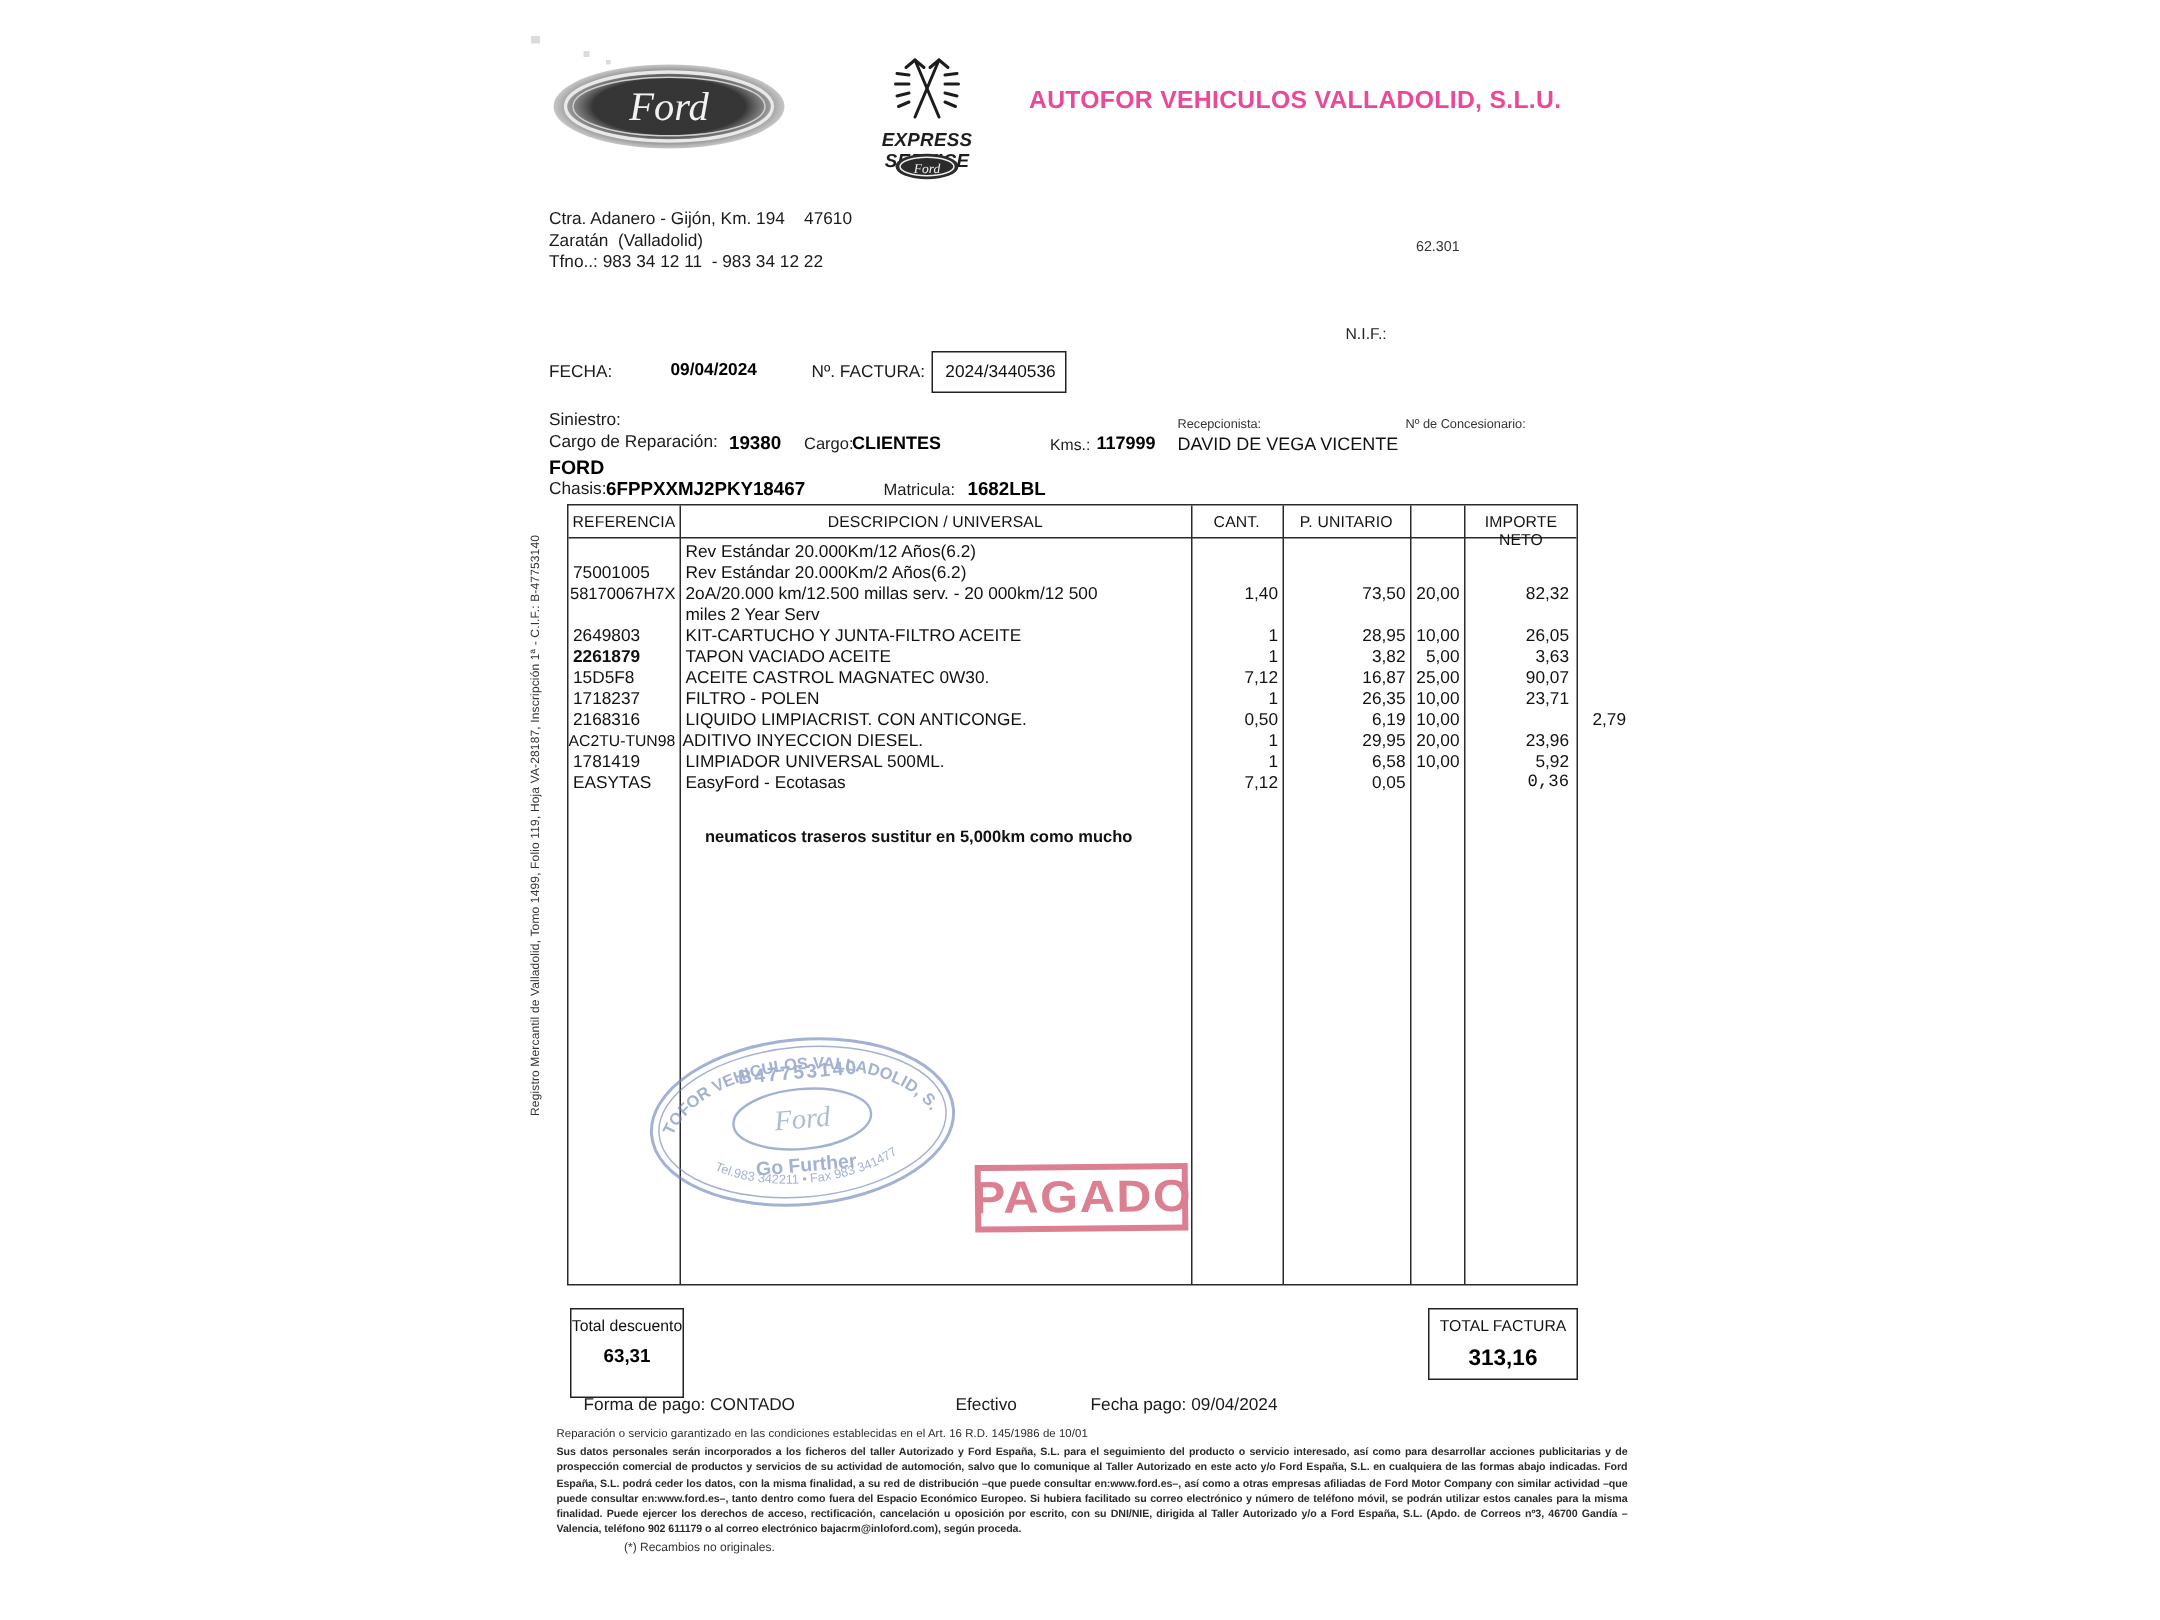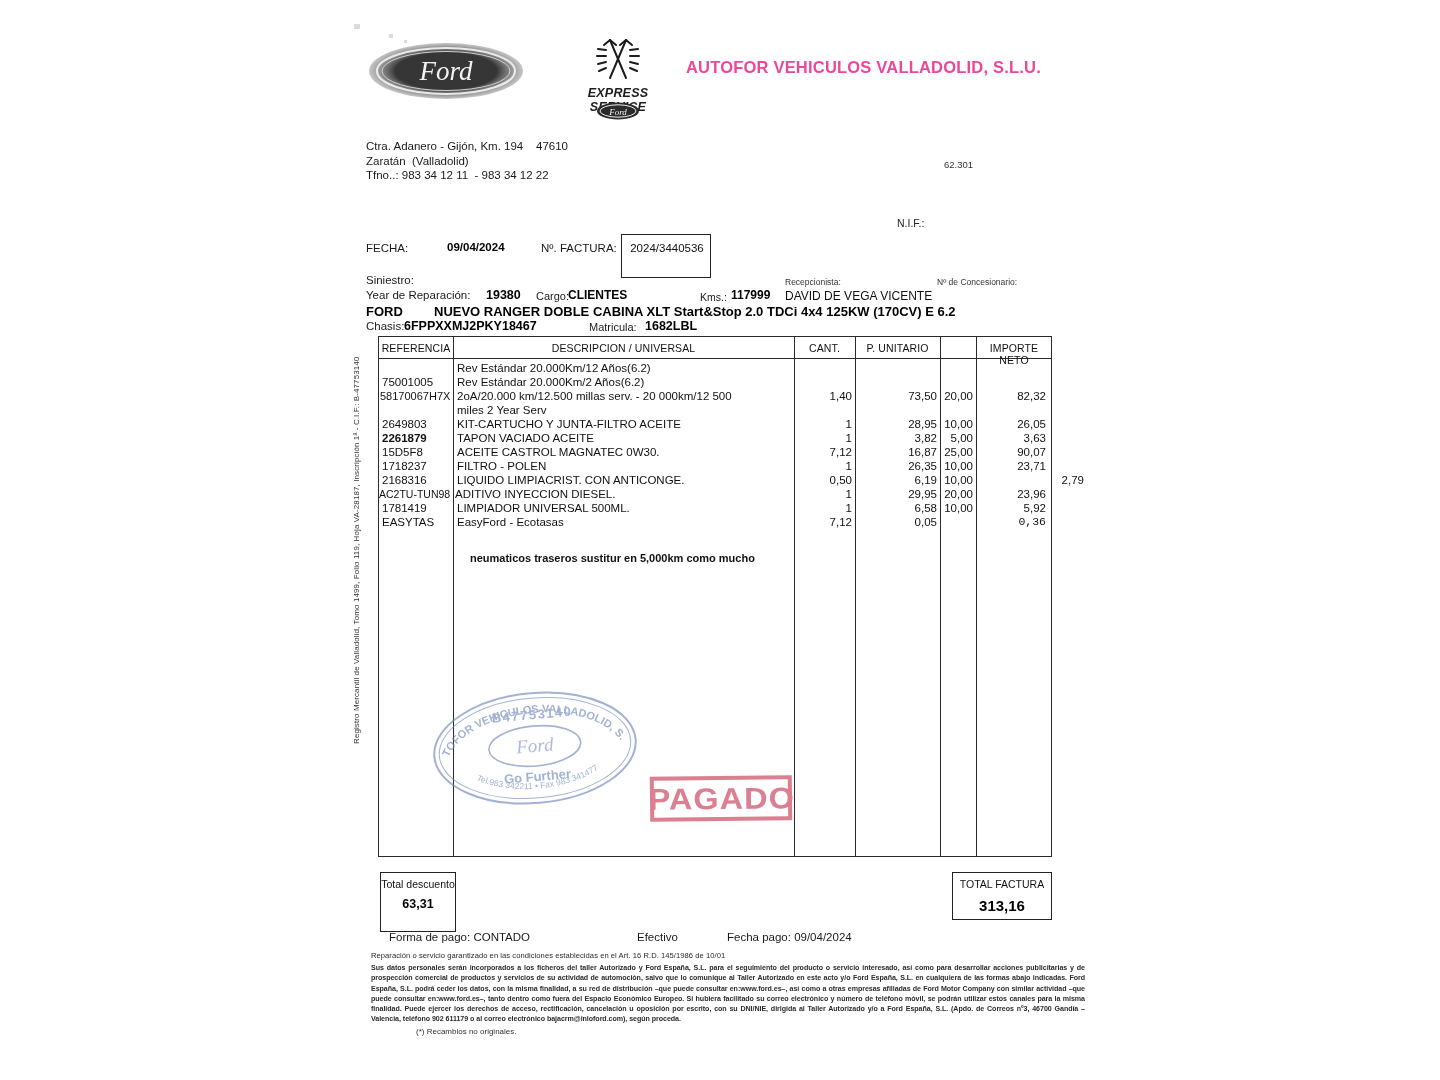--- a/index.html
+++ b/index.html
@@ -83,21 +83,21 @@
   .fecha-value {
     position: absolute; left: 447px; top: 241px;
     font-size: 11.5px; font-weight: bold; color: #000;
   }
   .factura-label {
     position: absolute; left: 541px; top: 242px;
     font-size: 11.5px; color: #1a1a1a;
   }
   .factura-box {
     position: absolute; left: 621px; top: 234px;
-    width: 90px; height: 44px;
+    width: 90px; height: 28px;
     border: 1.3px solid #222;
     box-sizing: border-box;
     padding-left: 28px;
   }
   .factura-value {
     position: absolute; left: 0; top: 7px; width: 90px;
     text-align: center;
     font-size: 11.5px; color: #111;
   }
 
@@ -376,31 +376,30 @@
   <div class="nif-label">N.I.F.:</div>
 
   <div class="fecha-label">FECHA:</div>
   <div class="fecha-value">09/04/2024</div>
   <div class="factura-label">Nº. FACTURA:</div>
   <div class="factura-box">
     <div class="factura-value">2024/3440536</div>
   </div>
 
   <div class="siniestro-label">Siniestro:</div>
-  <div class="orden-label">Year de Reparación:</div>
+  <div class="orden-label">Cargo de Reparación:</div>
   <div class="orden-value">19380</div>
   <div class="cargo-label">Cargo:</div>
   <div class="cargo-value">CLIENTES</div>
   <div class="kms-label">Kms.:</div>
   <div class="kms-value">117999</div>
   <div class="recep-label">Recepcionista:</div>
   <div class="recep-value">DAVID DE VEGA VICENTE</div>
   <div class="concesionario-label">Nº de Concesionario:</div>
   <div class="brand-label">FORD</div>
-  <div class="model-label">NUEVO RANGER DOBLE CABINA XLT Start&amp;Stop 2.0 TDCi 4x4 125KW (170CV) E 6.2</div>
   <div class="chasis-label">Chasis:</div>
   <div class="chasis-value">6FPPXXMJ2PKY18467</div>
   <div class="matricula-label">Matricula:</div>
   <div class="matricula-value">1682LBL</div>
 
   <div class="registry-vertical-wrap">
     <div class="registry-vertical" style="left:8px;top:394px;">Registro Mercantil de Valladolid, Tomo 1499, Folio 119, Hoja VA-28187, Inscripción 1ª  - C.I.F.: B-47753140</div>
   </div>
 
   <div class="items-table">

